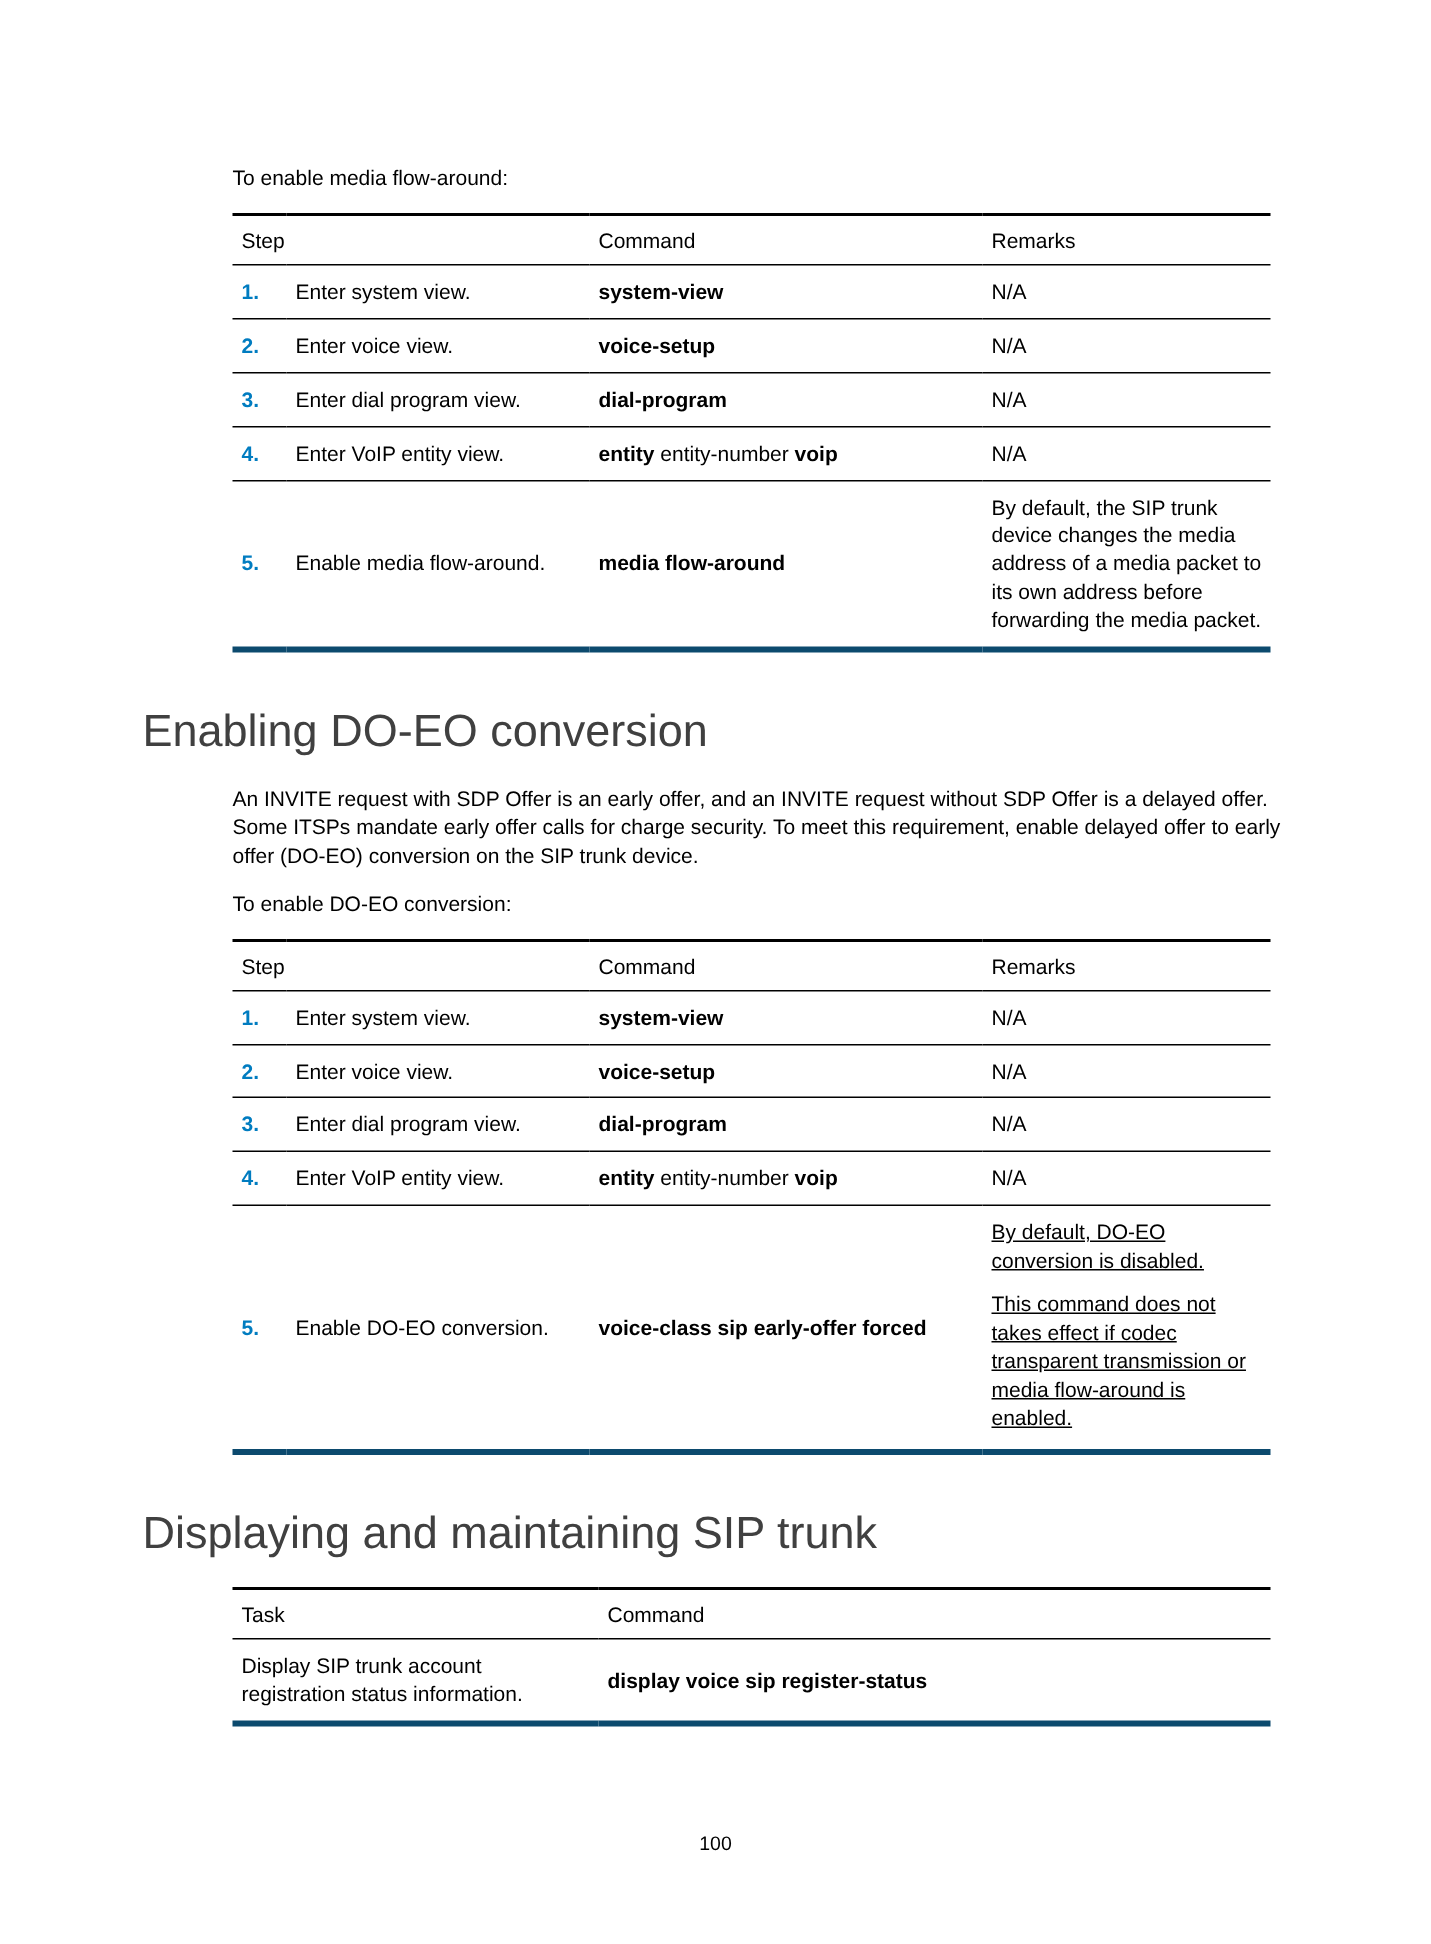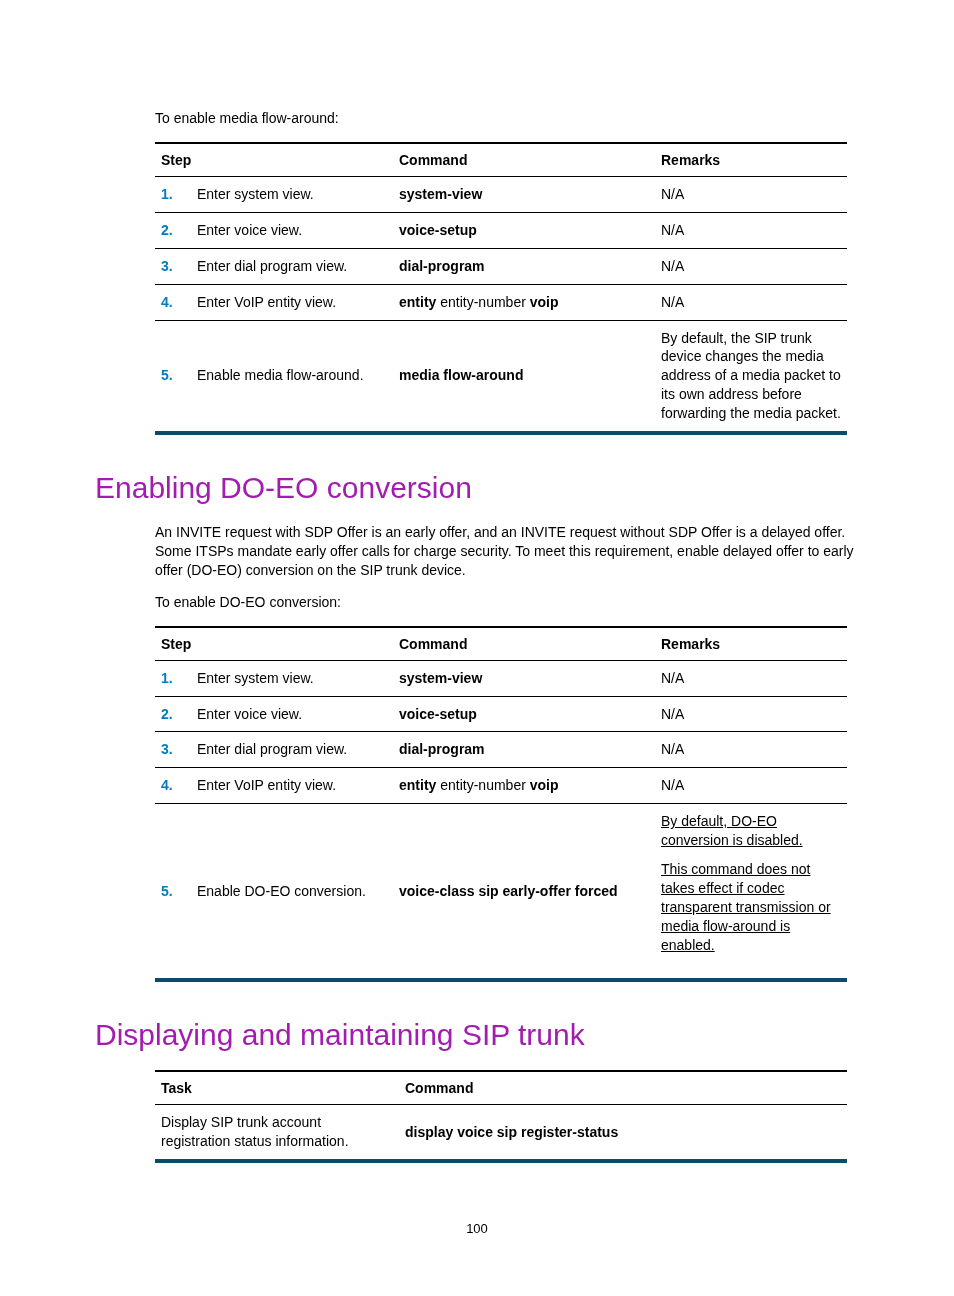--- a/index.html
+++ b/index.html
@@ -25,37 +25,37 @@
   }
   .para {
     margin-left: 60px;
     margin-bottom: 14px;
     font-size: 14px;
     line-height: 1.35;
   }
   h1 {
     font-family: Arial, Helvetica, sans-serif;
     font-weight: 400;
-    color: #a21caf;
+    color: #404040;
     font-size: 30px;
     margin: 36px 0 18px 0;
   }
   table.proc {
     width: 692px;
     margin-left: 60px;
     border-collapse: collapse;
     margin-bottom: 8px;
   }
   table.proc thead tr {
     border-top: 2px solid #000;
   }
   table.proc thead th {
     text-align: left;
     font-size: 14px;
-    font-weight: 700;
+    font-weight: 400;
     padding: 8px 6px 8px 6px;
     border-bottom: 1.5px solid #000;
   }
   table.proc tbody td {
     font-size: 14px;
     padding: 8px 6px;
     border-bottom: 1px solid #000;
     vertical-align: middle;
     line-height: 1.35;
   }
@@ -69,21 +69,21 @@
     white-space: nowrap;
   }
   .step-col { width: 208px; }
   .cmd-col { width: 250px; }
   .rem-col { width: 180px; }
   .cmd-bold { font-weight: 700; }
   .cmd-italic { font-weight: 400; }
   .task-col { width: 232px; }
   .tcmd-col { }
   .multi-para { margin-bottom: 10px; display: block; text-decoration: underline; }
-  .multi-para:last-child { margin-bottom: 16px; }
+  .multi-para:last-child { margin-bottom: 4px; }
   .footer {
     position: absolute;
     bottom: 60px;
     left: 0;
     width: 100%;
     text-align: center;
     font-size: 13px;
   }
 </style>
 </head>

